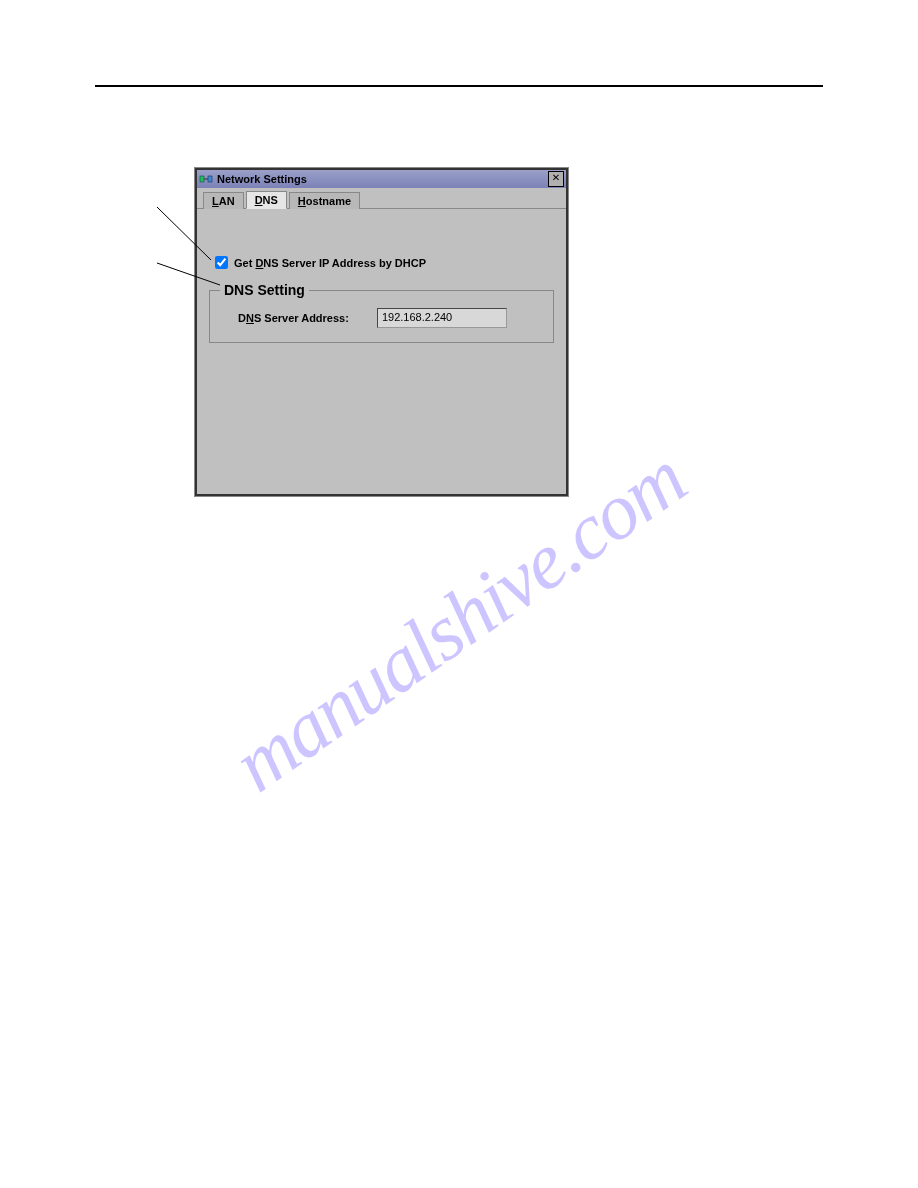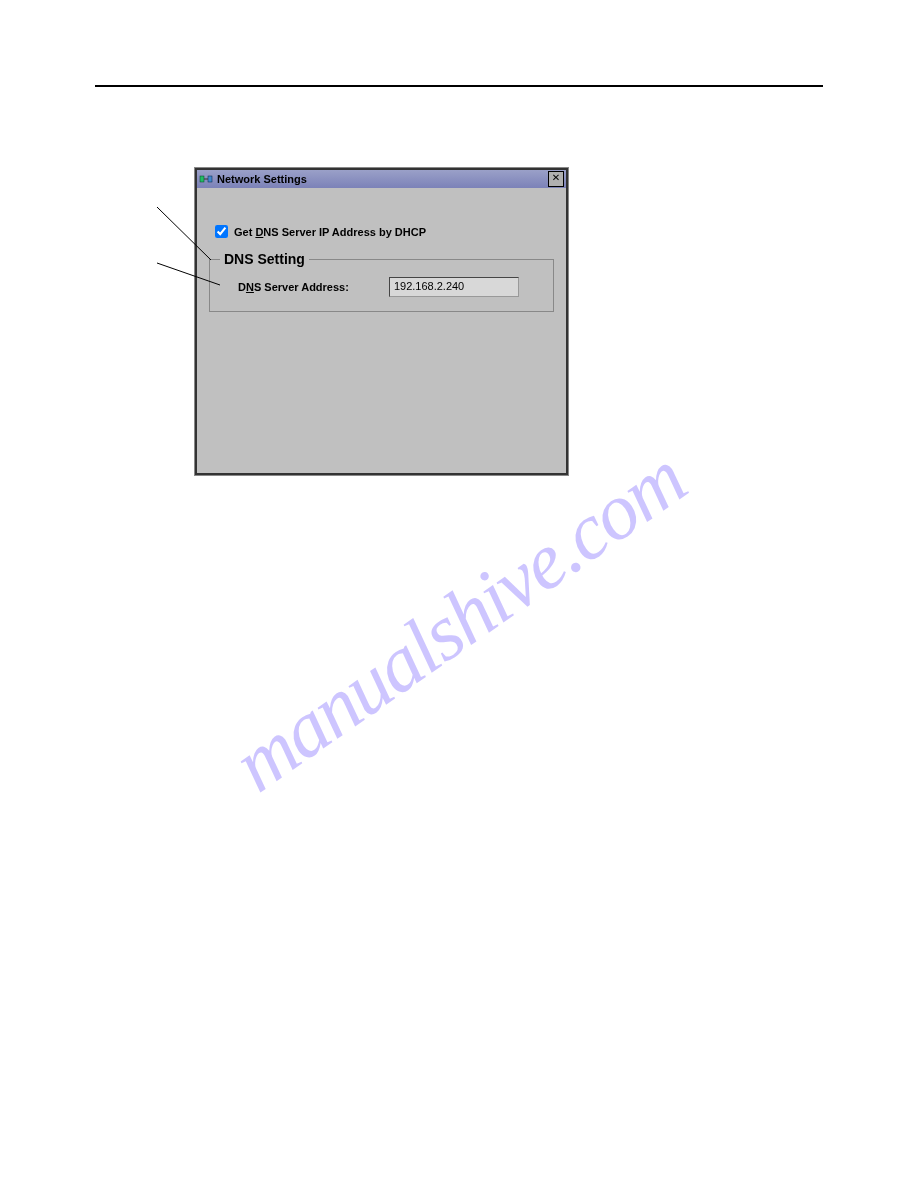--- a/index.html
+++ b/index.html
@@ -84,21 +84,21 @@
   .tab .mn { text-decoration: underline; }
   .panel {
     background: #c0c0c0;
     padding: 12px 10px 8px 10px;
     height: 285px;
     box-sizing: border-box;
   }
   .chkrow {
     display: flex;
     align-items: center;
-    margin: 22px 4px 10px 4px;
+    margin: 32px 4px 10px 4px;
   }
   .chkrow input {
     margin-right: 6px;
   }
   .chkrow label {
     font-size: 11px;
     font-weight: bold;
   }
   .chkrow label .mn { text-decoration: underline; }
   fieldset.group {
@@ -107,21 +107,21 @@
     padding: 10px 10px 14px 10px;
   }
   fieldset.group legend {
     font-size: 14px;
     font-weight: bold;
     padding: 0 4px;
   }
   .fieldrow {
     display: flex;
     align-items: center;
-    gap: 18px;
+    gap: 6px;
     margin-left: 18px;
   }
   .fieldrow .lbl {
     font-size: 11px;
     font-weight: bold;
   }
   .fieldrow .lbl .mn { text-decoration: underline; }
   .textbox {
     background: #d8d8d8;
     border: 1px inset #999;
@@ -181,20 +181,25 @@
       <svg viewBox="0 0 14 14" width="14" height="14">
         <rect x="1" y="4" width="4" height="6" fill="#2b6" stroke="#042" stroke-width="0.5"></rect>
         <rect x="9" y="4" width="4" height="6" fill="#48c" stroke="#024" stroke-width="0.5"></rect>
         <line x1="5" y1="7" x2="9" y2="7" stroke="#333" stroke-width="1"></line>
       </svg>
     </span>
     <span class="title">Network Settings</span>
     <span class="close">✕</span>
   </div>
 
+  <div class="tabstrip">
+    <div class="tab"><span class="mn">L</span><span>AN</span></div>
+    <div class="tab active"><span class="mn">D</span><span>NS</span></div>
+    <div class="tab"><span class="mn">H</span><span>ostname</span></div>
+  </div>
 
   <div class="panel">
     <div class="chkrow">
       <input type="checkbox" checked="" style="">
       <label>
         <span>Get </span><span class="mn">D</span><span>NS Server IP Address by DHCP</span>
       </label>
     </div>
 
     <fieldset class="group">

